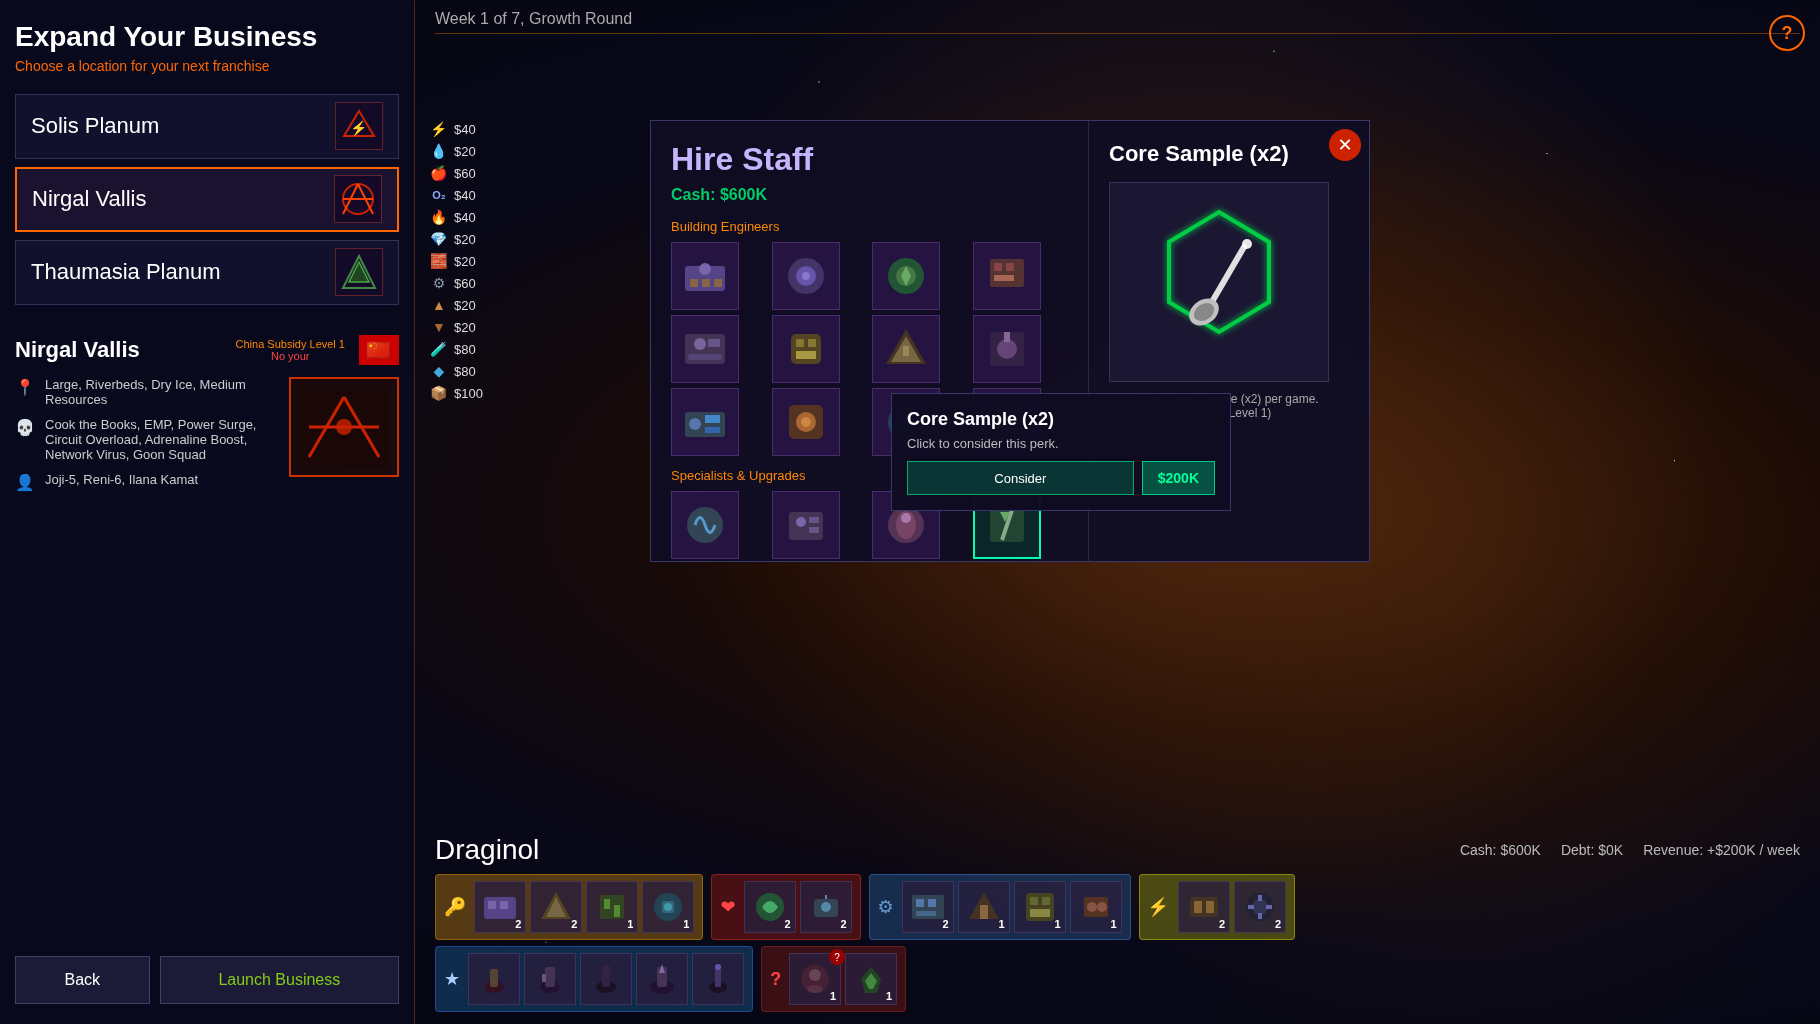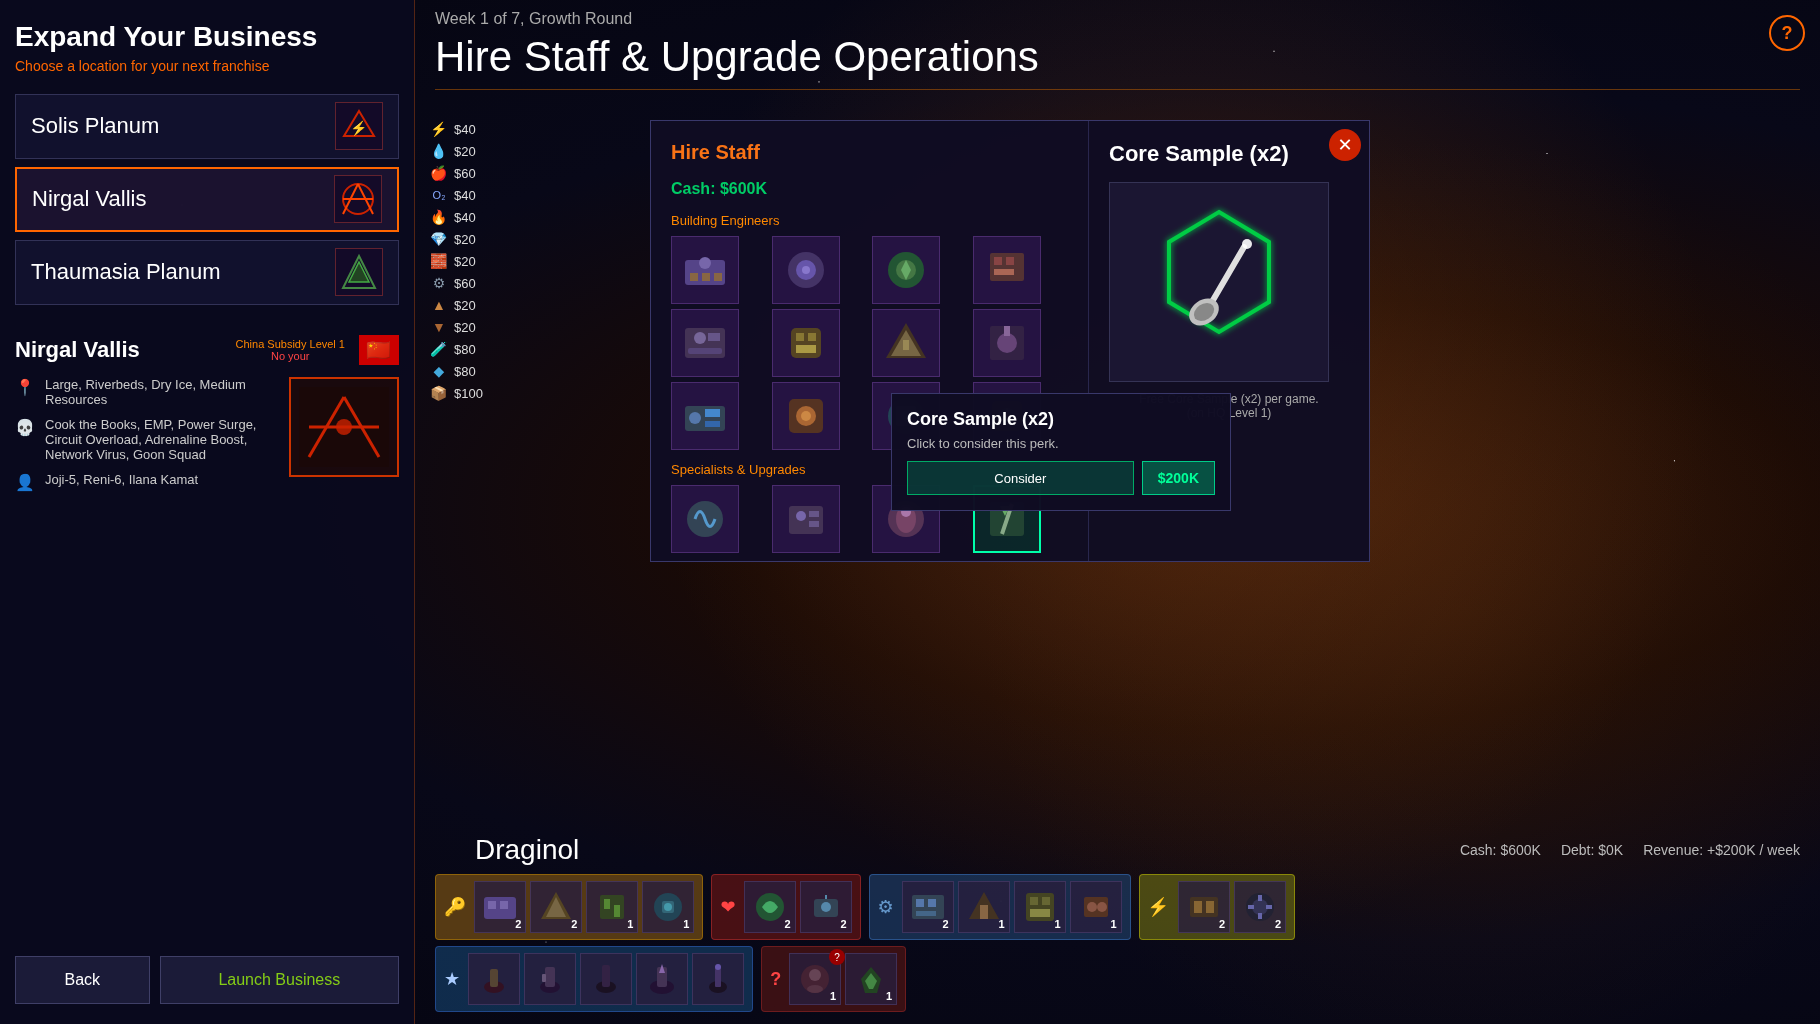--- a/index.html
+++ b/index.html
@@ -301,23 +301,23 @@
       display: flex;
       height: 440px;
     }
 
     .hire-section {
       flex: 1;
       padding: 20px;
       border-right: 1px solid rgba(100,100,180,0.3);
     }
     .hire-section h3 {
-      font-size: 20px;
-      color: #f97316;
-      margin-bottom: 16px;
+      font-size: 32px;
+      color: #c4b5fd;
+      margin-bottom: 8px;
     }
     .hire-cash {
       font-size: 16px;
       color: #00cc66;
       font-weight: bold;
       margin-bottom: 15px;
     }
     .section-label {
       font-size: 13px;
       color: #ff8800;
@@ -426,21 +426,20 @@
       right: 0;
       height: 200px;
       z-index: 8;
       padding: 10px 20px;
     }
     .draginol-header {
       display: flex;
       align-items: center;
       justify-content: space-between;
       margin-bottom: 8px;
-      margin-left: 40px;
     }
     .draginol-title {
       font-size: 28px;
       color: #fff;
     }
     .draginol-stats {
       font-size: 14px;
       color: #bbb;
       display: flex;
       gap: 20px;
@@ -612,39 +611,38 @@
   <div class="bottom-buttons">
     <button class="btn-back">Back</button>
     <button class="btn-launch">Launch Business</button>
   </div>
 </div>
 
 <button class="help-btn">?</button>
 
 <div class="main-area">
   <div class="week-label">Week 1 of 7, Growth Round</div>
-  <h1 class="main-title">Hire Staff &amp; Upgrade Operations</h1>
   <div class="main-divider"></div>
 </div>
 
 <div class="resource-list">
   <div class="resource-item">
     <span class="res-icon" style="color:#ffcc00;">⚡</span>
     <span>$40</span>
   </div>
   <div class="resource-item">
     <span class="res-icon" style="color:#4488ff;">💧</span>
     <span>$20</span>
   </div>
   <div class="resource-item">
     <span class="res-icon" style="color:#66cc44;">🍎</span>
     <span>$60</span>
   </div>
   <div class="resource-item">
-    <span class="res-icon" style="color:#88aaff;font-size:11px;font-weight:normal;">O₂</span>
+    <span class="res-icon" style="color:#88aaff;font-size:11px;font-weight:bold;">O₂</span>
     <span>$40</span>
   </div>
   <div class="resource-item">
     <span class="res-icon" style="color:#ff6622;">🔥</span>
     <span>$40</span>
   </div>
   <div class="resource-item">
     <span class="res-icon" style="color:#44cccc;">💎</span>
     <span>$20</span>
   </div>

